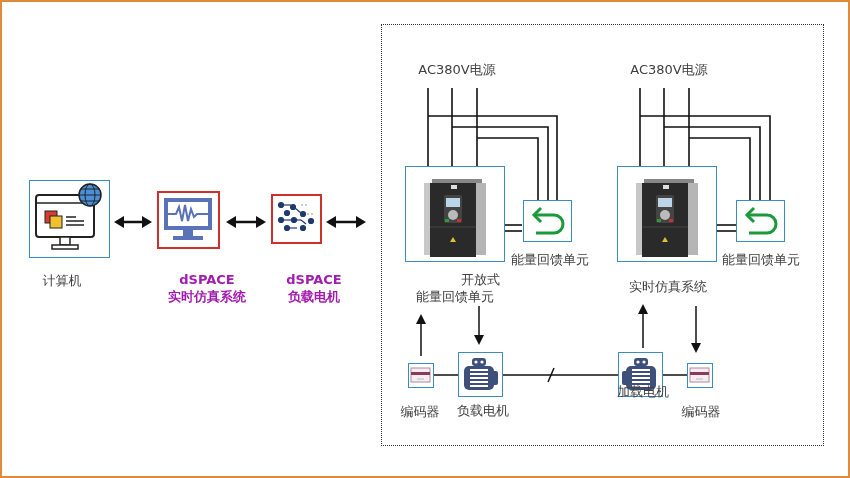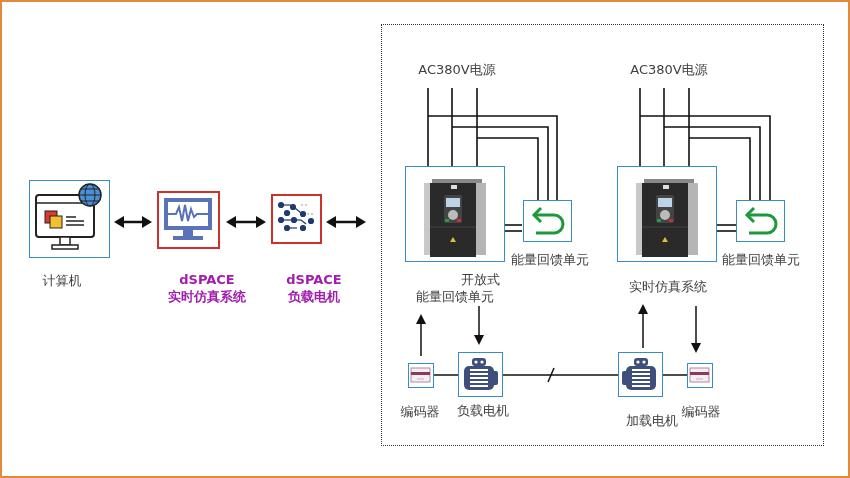--- a/index.html
+++ b/index.html
@@ -238,13 +238,13 @@
     <rect x="7" y="13" width="30" height="24" rx="5" fill="#3d4f7a"></rect>
     <rect x="3" y="18" width="6" height="14" rx="2" fill="#3d4f7a"></rect>
     <rect x="13" y="16" width="18" height="2" fill="#fff"></rect>
       <rect x="13" y="20" width="18" height="2" fill="#fff"></rect>
     <rect x="13" y="24" width="18" height="2" fill="#fff"></rect>
       <rect x="13" y="28" width="18" height="2" fill="#fff"></rect>
     <rect x="13" y="32" width="18" height="2" fill="#fff"></rect>
   </svg>
 </div>
 <div class="lbl" style="left:448px;top:403px;width:70px;font-family:Liberation Mono, monospace;">负载电机</div>
-<div class="lbl" style="left:608px;top:412px;width:70px;text-align:right;">加载电机</div>
+<div class="lbl" style="left:608px;top:383px;width:70px;">加载电机</div>
 
 </body></html>

